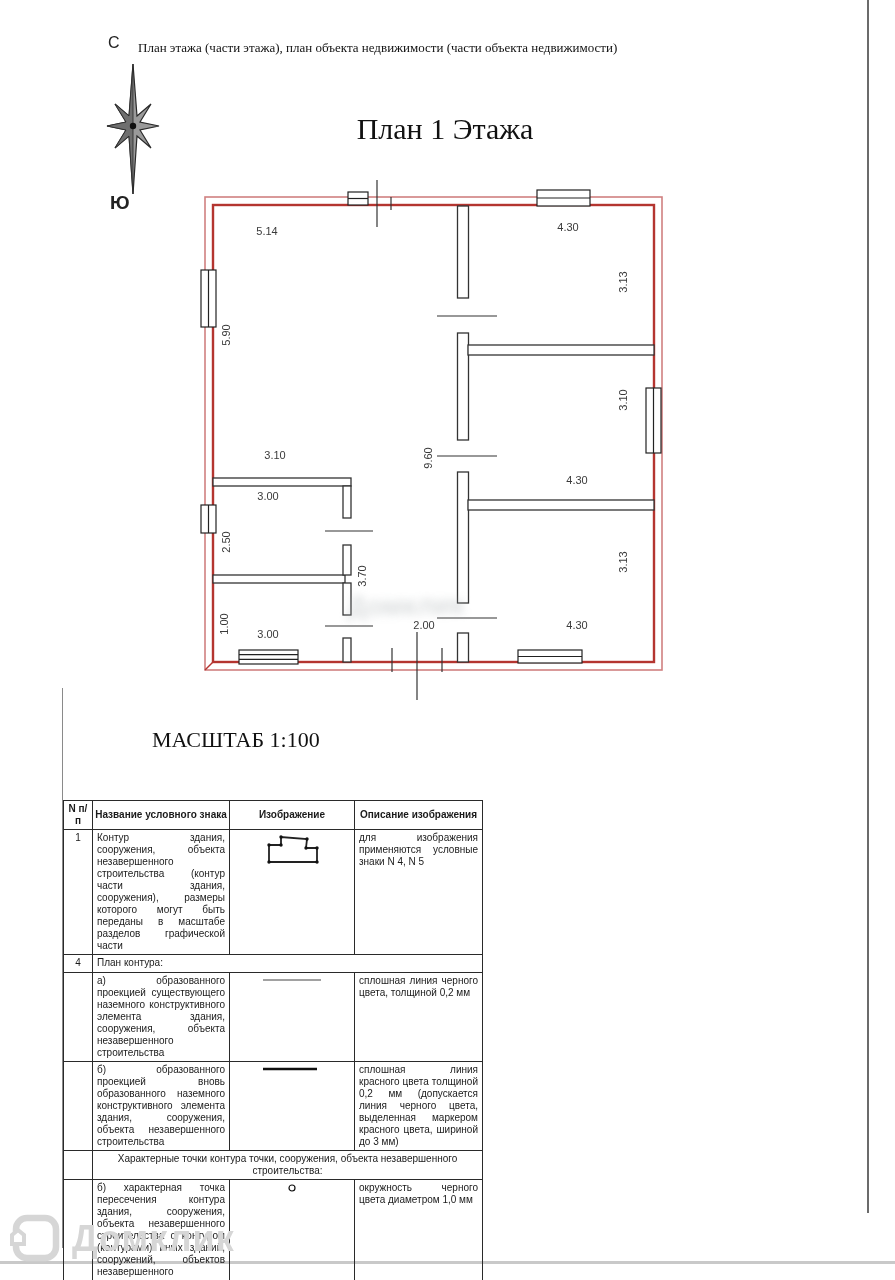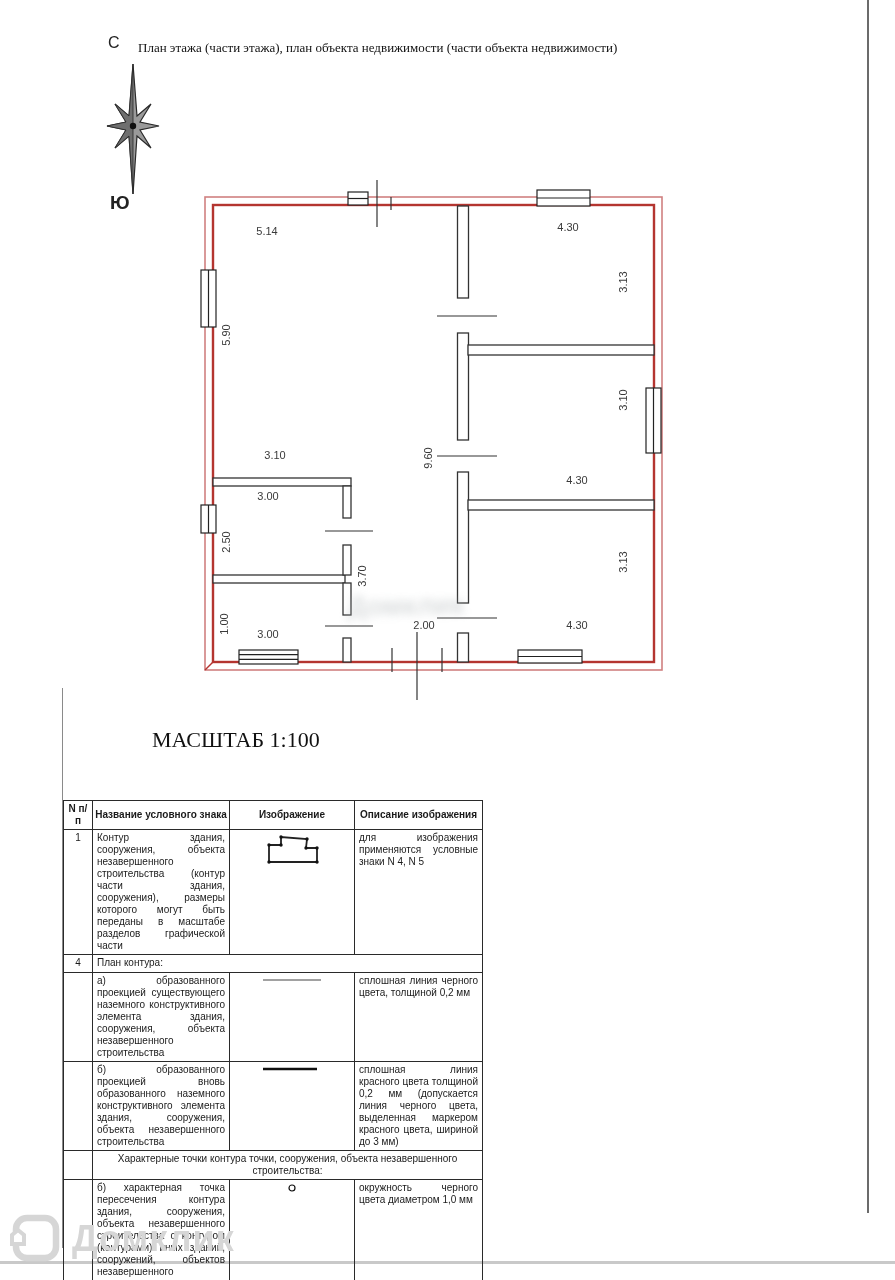--- a/index.html
+++ b/index.html
@@ -72,20 +72,21 @@
   <span class="north-label">С</span>
   <div class="header-title">План этажа (части этажа), план объекта недвижимости (части объекта недвижимости)</div>
 
   <svg class="compass" width="80" height="140" viewBox="0 0 80 140">
     <polygon points="40,4 44,56 58,44 47,62 66,66 47,70 58,88 44,76 40,134 36,76 22,88 33,70 14,66 33,62 22,44 36,56" fill="#9a9a9a" stroke="#2a2a2a" stroke-width="1.2"></polygon>
     <polygon points="40,4 40,134 36,76 22,88 33,70 14,66 33,62 22,44 36,56" fill="#6f6f6f" stroke="#2a2a2a" stroke-width="0.8"></polygon>
     <circle cx="40" cy="66" r="3.2" fill="#111"></circle>
   </svg>
   <div class="south-label">Ю</div>
 
+  <div class="plan-title">План 1 Этажа</div>
 
   <svg class="floorplan" width="500" height="530" viewBox="0 0 500 530">
 
     <g>
       <rect x="20" y="27" width="457" height="473" fill="none" stroke="#d08080" stroke-width="1.6"></rect>
       <rect x="28" y="35" width="441" height="457" fill="none" stroke="#b43530" stroke-width="2.4"></rect>
       <line x1="20" y1="500" x2="28" y2="492" stroke="#b43530" stroke-width="1.4"></line>
     </g>
 
     <g fill="#ffffff" stroke="#333333" stroke-width="1.3">

